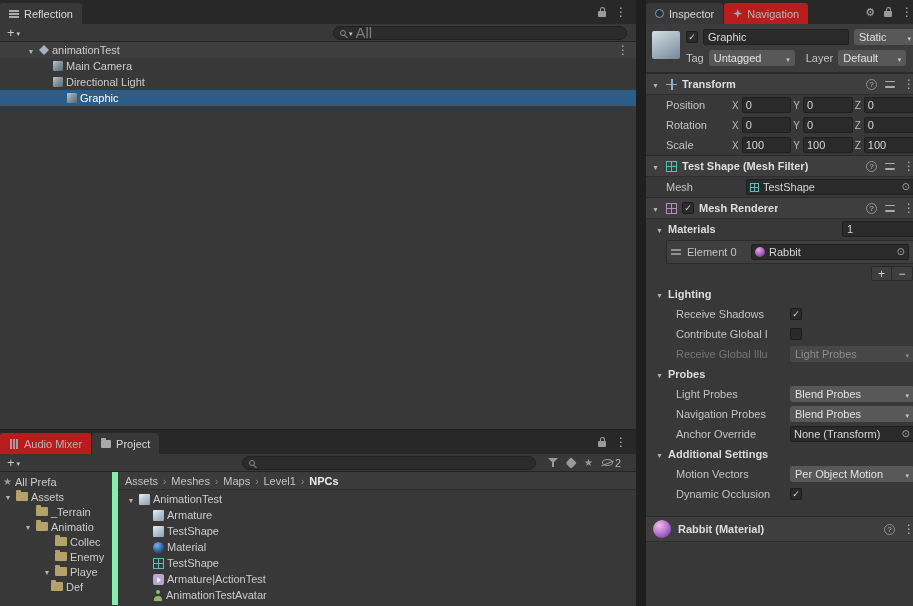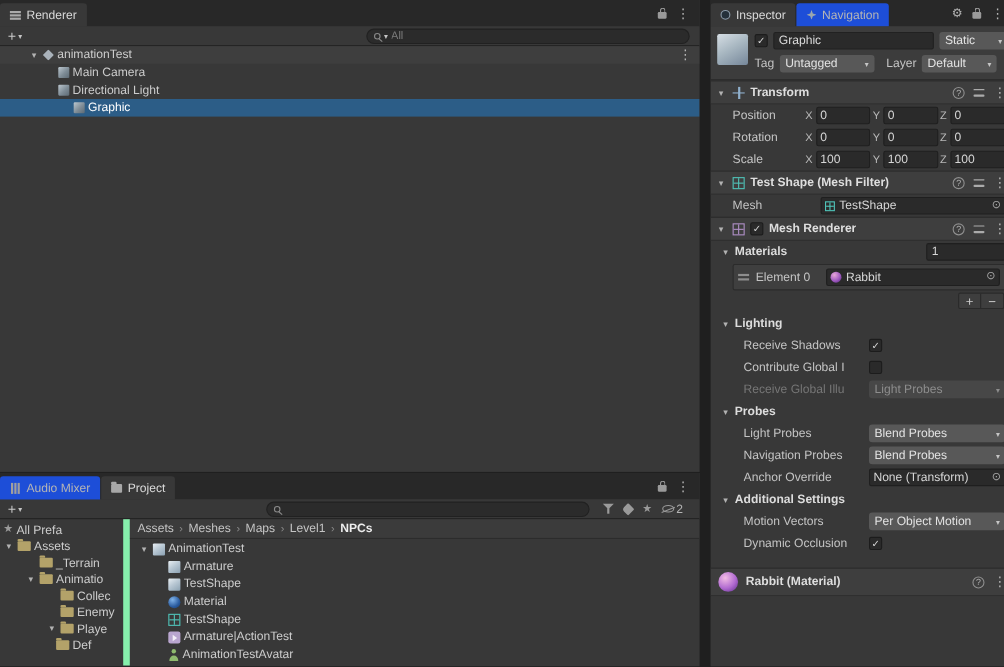--- a/index.html
+++ b/index.html
@@ -4,21 +4,21 @@
 <style>
   *{margin:0;padding:0;box-sizing:border-box}
   html,body{width:913px;height:606px;overflow:hidden}
   body{position:relative;background:#1f1f1f;font-family:"Liberation Sans","DejaVu Sans",sans-serif;font-size:11px;color:#c8c8c8}
   .panel{position:absolute;background:#383838;overflow:hidden}
   #hierarchy{left:0;top:0;width:636px;height:429px}
   #projectp{left:0;top:430px;width:636px;height:176px}
   #inspector{left:646px;top:0;width:276px;height:606px;display:flex;flex-direction:column}
   
   .tabbar{height:24px;background:#282828;display:flex;align-items:flex-end;flex-shrink:0}
-  .tab{height:21px;display:flex;align-items:center;gap:5px;padding:0 9px;background:#1d4ed8;color:#b5b5b5;border-radius:3px 3px 0 0;margin-right:1px;white-space:nowrap;cursor:default}
+  .tab{height:21px;display:flex;align-items:center;gap:5px;padding:0 9px;background:#b91c1c;color:#b5b5b5;border-radius:3px 3px 0 0;margin-right:1px;white-space:nowrap;cursor:default}
   .tab.active{background:#383838;color:#d9d9d9}
   .tab-icons{margin-left:auto;display:flex;align-items:center;gap:9px;padding:0 9px;height:100%}
   
   .icon-ham{width:10px;height:8px;border-top:2px solid #aaa;border-bottom:2px solid #aaa;position:relative}
   .icon-ham::after{content:"";position:absolute;left:0;right:0;top:1px;height:2px;background:#aaa}
   .icon-lock{width:8px;height:6px;background:#9a9a9a;border-radius:1px;position:relative;display:inline-block;margin-top:3px}
   .icon-lock::before{content:"";position:absolute;top:-4px;left:1.5px;width:3px;height:3px;border:1.5px solid #9a9a9a;border-bottom:none;border-radius:3px 3px 0 0}
   .icon-dots{color:#b5b5b5;font-size:12px;line-height:1}
   .icon-dots::after{content:"⋮"}
   .icon-gear{color:#b0b0b0;font-size:11px;line-height:1}
@@ -59,21 +59,21 @@
   .handle-icon{width:10px;height:6px;border-top:2px solid #8e8e8e;border-bottom:2px solid #8e8e8e;flex-shrink:0}
   .mat-sphere{width:18px;height:18px;border-radius:50%;background:radial-gradient(circle at 35% 30%,#f2bce4,#b06ad0 55%,#5a2a88);flex-shrink:0}
   .picker{margin-left:auto;flex-shrink:0;color:#a8a8a8;font-size:10px;line-height:1}
   .picker::after{content:"⊙"}
   
   .toolbar{height:18px;display:flex;align-items:center;padding:0 5px;border-bottom:1px solid #232323;background:#383838;gap:4px;flex-shrink:0}
   .add-btn{display:flex;align-items:center;gap:2px;padding:0 2px}
   .plus-glyph{font-size:13px;line-height:12px;color:#c8c8c8}
   .plus-glyph::after{content:"+"}
   .search{height:14px;background:#2b2b2b;border:1px solid #212121;border-radius:8px;display:flex;align-items:center;padding:0 6px;gap:3px}
-  .search input{background:transparent;border:none;outline:none;color:#cfcfcf;font-size:10px;width:100%;font-family:inherit;min-width:0}
+  .search input{background:transparent;border:none;outline:none;color:#cfcfcf;font-size:15px;width:100%;font-family:inherit;min-width:0}
   .search input::placeholder{color:#7d7d7d;opacity:1}
   .h-search{margin-left:auto;margin-right:4px;width:294px}
   .p-search{margin-left:auto;width:294px}
   .tool-icons{display:flex;align-items:center;gap:9px;margin:0 10px 0 8px}
   .hidden-count{display:flex;align-items:center;gap:2px;color:#b5b5b5}
   
   .trow{height:16px;display:flex;align-items:center;gap:3px;color:#ccc;white-space:nowrap;cursor:default}
   .trow .arrow{width:10px;text-align:center;flex-shrink:0;line-height:1}
   .arrow::after{content:"▼";font-size:7px;color:#b2b2b2}
   .arrow.none::after{content:""}
@@ -145,21 +145,21 @@
   .mat-hdr{margin-top:12px;height:26px;background:#3e3e3e;border-top:1px solid #2a2a2a;border-bottom:1px solid #2e2e2e;display:flex;align-items:center;gap:7px;padding:0 7px;flex-shrink:0}
   .filler{flex:1;background:#383838}
 </style>
 </head>
 <body>
 
 <div id="hierarchy" class="panel">
   <div class="tabbar">
     <div class="tab active">
       <span class="icon-ham"></span>
-      <span>Renderer</span>
+      <span>Reflection</span>
     </div>
     <div class="tab-icons">
       <span class="icon-lock"></span>
       <span class="icon-dots"></span>
     </div>
   </div>
   <div class="toolbar">
     <span class="add-btn">
       <span class="plus-glyph"></span>
       <span class="caret"></span>

